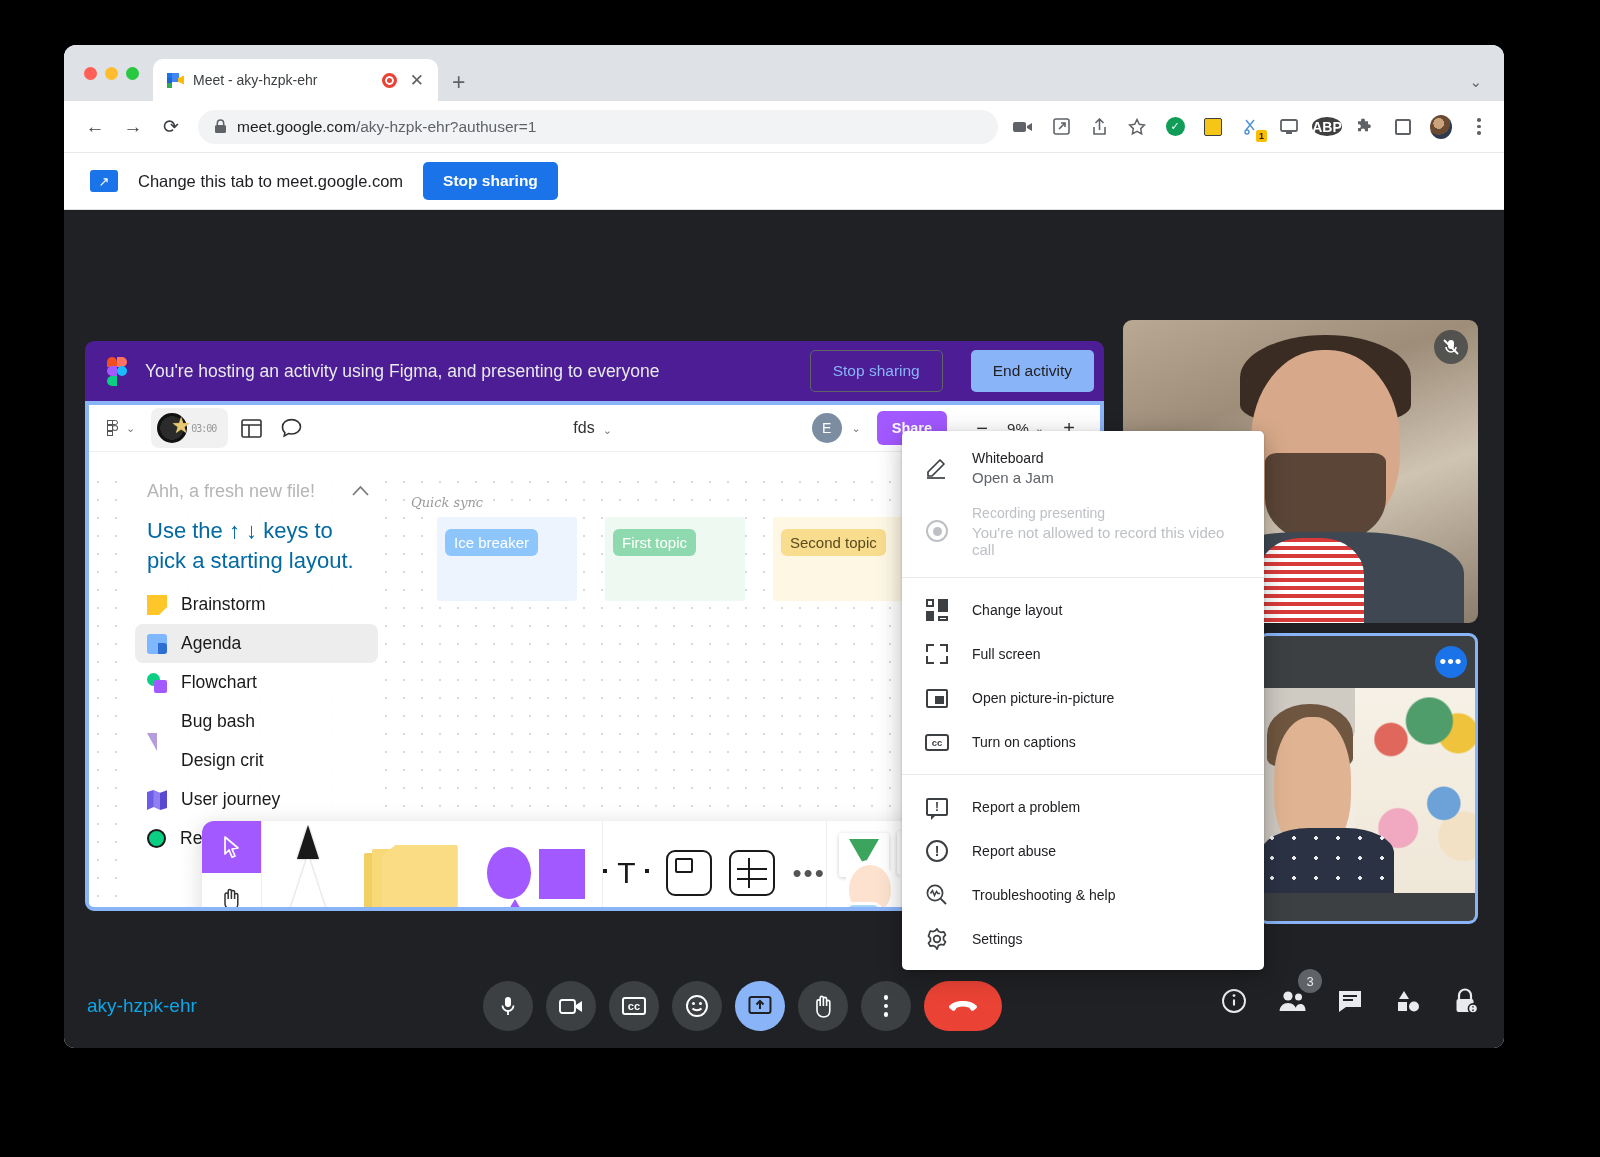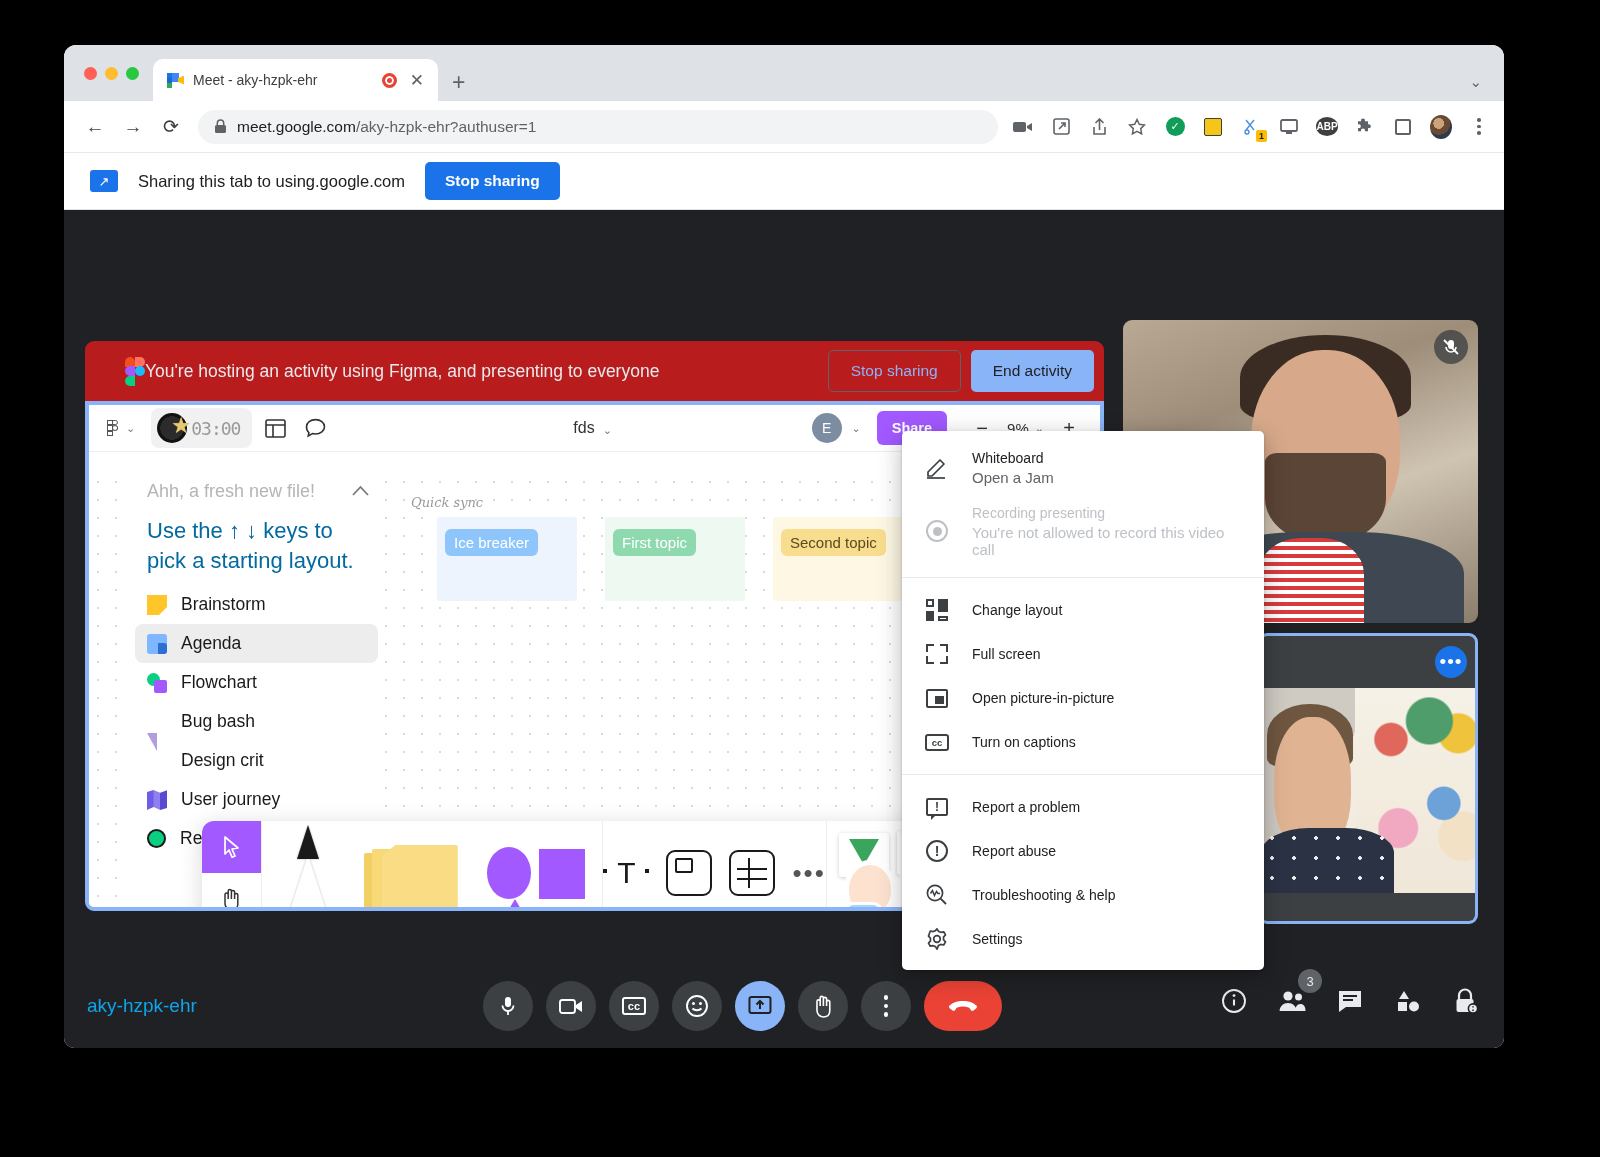--- a/index.html
+++ b/index.html
@@ -69,21 +69,21 @@
   #omni-url .dim { color: #5f6368; }
   .tb-icons { display: flex; align-items: center; gap: 16px; }
   .tb-ic { width: 22px; height: 22px; display: flex; align-items: center; justify-content: center;
            color: #5f6368; font-size: 16px; position: relative; }
   .ext-green { width: 19px; height: 19px; border-radius: 50%; background: #0f9d58;
                color: #fff; font-size: 11px; display:flex; align-items:center; justify-content:center; }
   .ext-doc { width: 18px; height: 18px; background: #f5c518; border: 1.6px solid #3c4043; border-radius: 2px; }
   .ext-badge { position: absolute; right: -5px; bottom: -4px; background: #fbbc04; color: #202124;
                font-size: 9px; font-weight: bold; padding: 0 3px; border-radius: 2px; line-height: 12px; }
   .ext-abp { width: 32px; height: 19px; border-radius: 50%; background: #404040; color: #fff;
-             font-size: 10px; font-weight: bold; display:flex; align-items:center; justify-content:center; }
+             font-size: 14px; font-weight: bold; display:flex; align-items:center; justify-content:center; }
   .ext-puzzle { color: #5f6368; font-size: 18px; }
   .ext-square { width: 16px; height: 16px; border: 2.2px solid #5f6368; border-radius: 2px; }
   .avatar-pic { width: 24px; height: 24px; border-radius: 50%;
                 background: radial-gradient(circle at 40% 35%, #caa27c 0 26%, #6b4a32 27% 55%, #2e3b4e 56%); }
   .kebab-v { display:flex; flex-direction:column; gap:3px; }
   .kebab-v i { width:3.5px; height:3.5px; border-radius:50%; background:#5f6368; display:block; }
 
   
   #sharing-bar {
     height: 57px; background: #fff; display: flex; align-items: center;
@@ -94,22 +94,22 @@
   #sharing-text { font-size: 16.5px; color: #202124; }
   #stop-sharing-btn { background: #1a73e8; color: #fff; border: none; border-radius: 5px;
       font-size: 15.5px; font-weight: bold; padding: 10px 20px; font-family: inherit; }
 
   
   #meet-app { position: absolute; left: 0; top: 165px; right: 0; bottom: 0; background: #202124; }
 
   
   #figma-card { position: absolute; left: 21px; top: 131px; width: 1019px; }
   #figma-banner {
-    height: 60px; background: #b91c1c; border-radius: 9px 9px 0 0;
-    display: flex; align-items: center; padding: 0 10px 0 40px; gap: 0;
+    height: 60px; background: #4c1d95; border-radius: 9px 9px 0 0;
+    display: flex; align-items: center; padding: 0 10px 0 22px; gap: 18px;
   }
   #figma-logo { width: 20px; height: 29px; position: relative; flex: none; }
   #figma-logo i { position: absolute; display: block; width: 10px; height: 10px; }
   .fg1 { left:0; top:0; background:#f24e1e; border-radius: 5px 5px 0 0; }
   .fg2 { left:10px; top:0; background:#ff7262; border-radius: 0 5px 5px 0; }
   .fg3 { left:0; top:9.7px; background:#a259ff; border-radius: 5px 0 0 5px; }
   .fg4 { left:10px; top:9.7px; background:#1abcfe; border-radius: 50%; }
   .fg5 { left:0; top:19.4px; background:#0acf83; border-radius: 5px 0 0 5px; }
   #figma-banner-text { flex: 1; color: #e8eaed; font-size: 17.5px; }
   #stop-sharing-activity { background: transparent; color: #8ab4f8; border: 1px solid #5f6368;
@@ -131,21 +131,21 @@
   .fm1{left:0;top:0;} .fm2{left:5px;top:0;border-radius:0 3px 3px 0;}
   .fm3{left:0;top:5.6px;} .fm4{left:5px;top:5.6px;border-radius:50%;}
   .fm5{left:0;top:11.2px;}
   .chev { font-size: 11px; color: #777; }
   #ft-timer { display: flex; align-items: center; gap: 4px; background: #f1f1f1; border-radius: 8px;
               padding: 5px 12px 5px 6px; margin-left: 4px; }
   #timer-badge { width: 30px; height: 30px; border-radius: 50%;
       background: radial-gradient(circle at 50% 50%, #2b2b2b 0 55%, #111 56%); position: relative; }
   #timer-star { position: absolute; left: 14px; top: 2px; color: #e7c873; font-size: 22px; line-height: 22px;
                 text-shadow: 0 0 1px #c9a94f; }
-  #timer-text { font-size: 18px; color: #999; font-family: "DejaVu Sans Mono", monospace; letter-spacing: -1px; }
+  #timer-text { font-size: 10px; color: #999; font-family: "DejaVu Sans Mono", monospace; letter-spacing: -1px; }
   .ft-icon-btn { width: 34px; height: 34px; display: flex; align-items: center; justify-content: center;
                  color: #333; font-size: 17px; }
   #ft-filename { position: absolute; left: 50%; transform: translateX(-55%); display: flex; align-items: flex-end; gap: 8px;
                  font-size: 16px; color: #333; }
   #ft-right { margin-left: auto; display: flex; align-items: center; gap: 0; }
   #ft-avatar { width: 30px; height: 30px; border-radius: 50%; background: #7d8da1; color: #fff;
       display: flex; align-items: center; justify-content: center; font-size: 14px; }
   #ft-share { background: #a259ff; color: #fff; border: none; border-radius: 6px; font-weight: bold;
       font-size: 14.5px; padding: 9px 15px; font-family: inherit; margin-left: 16px; }
   #ft-zoom { display: flex; align-items: center; gap: 0; margin-left: 16px; }
@@ -436,21 +436,21 @@
             <i></i>
             <i></i>
             <i></i>
           </span>
         </span>
     </div>
   </div>
 
   <div id="sharing-bar">
     <span id="share-screen-icon">↗</span>
-    <span id="sharing-text">Sharing this tab to using.google.com</span>
+    <span id="sharing-text">Change this tab to meet.google.com</span>
     <button id="stop-sharing-btn">Stop sharing</button>
   </div>
 
   <div id="meet-app">
 
     <div class="video-tile" id="tile-1">
       <span class="face" id="f1-hair"></span>
       <span class="face" id="f1-head"></span>
       <span class="face" id="f1-beard"></span>
       <span class="face" id="f1-body"></span>

